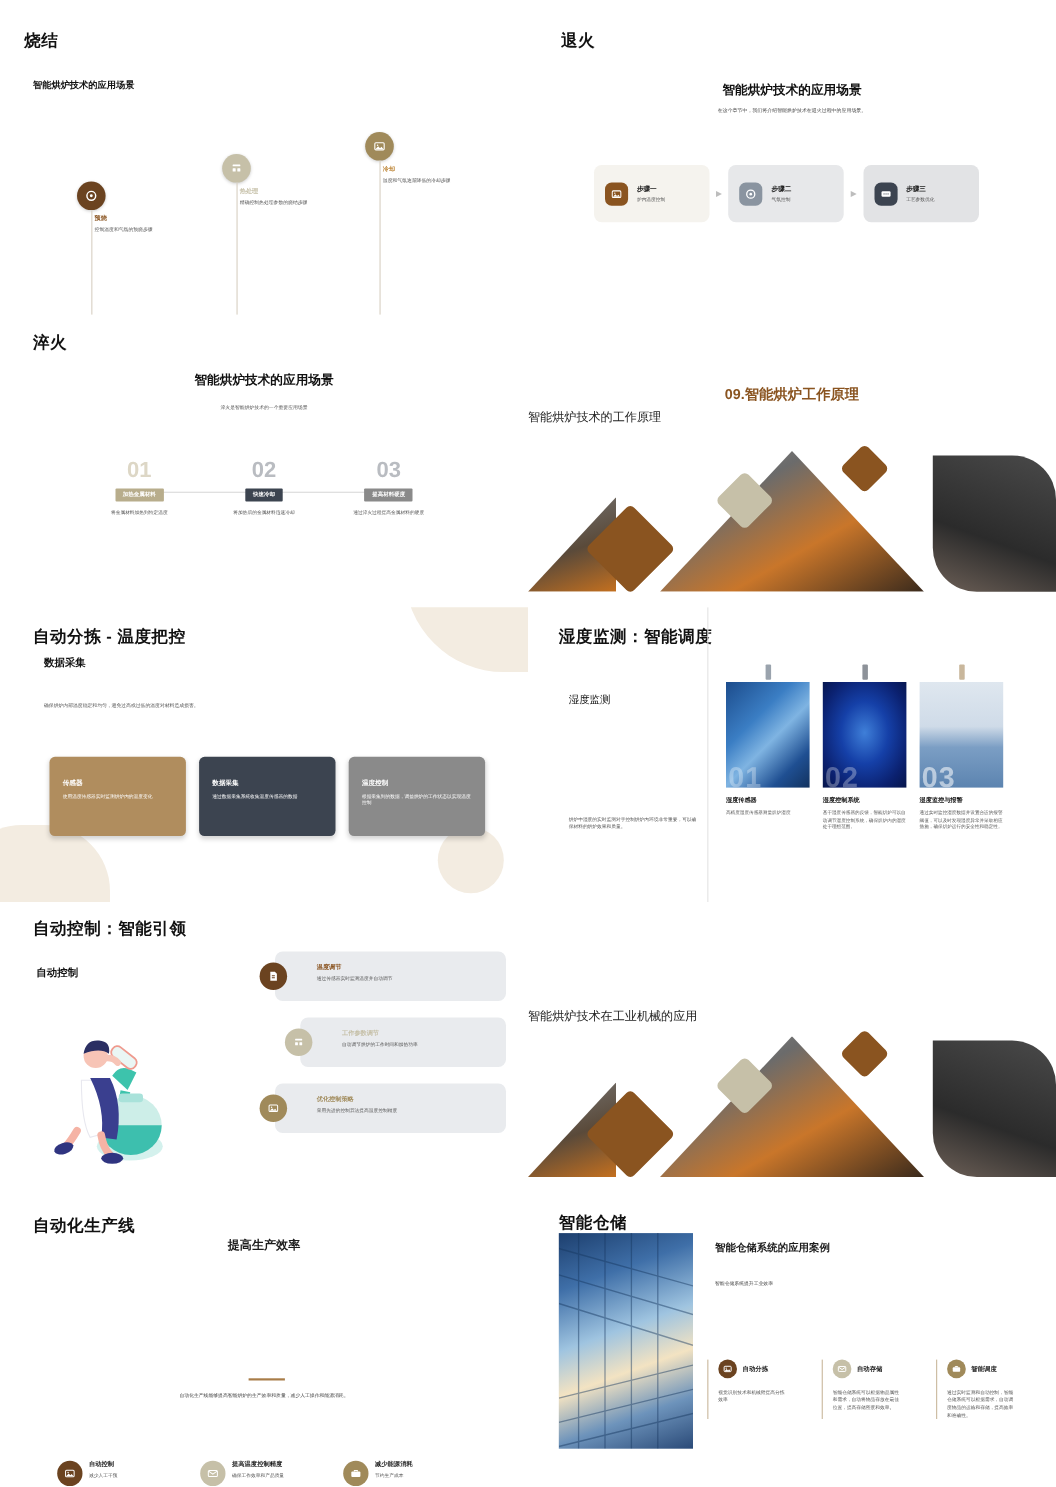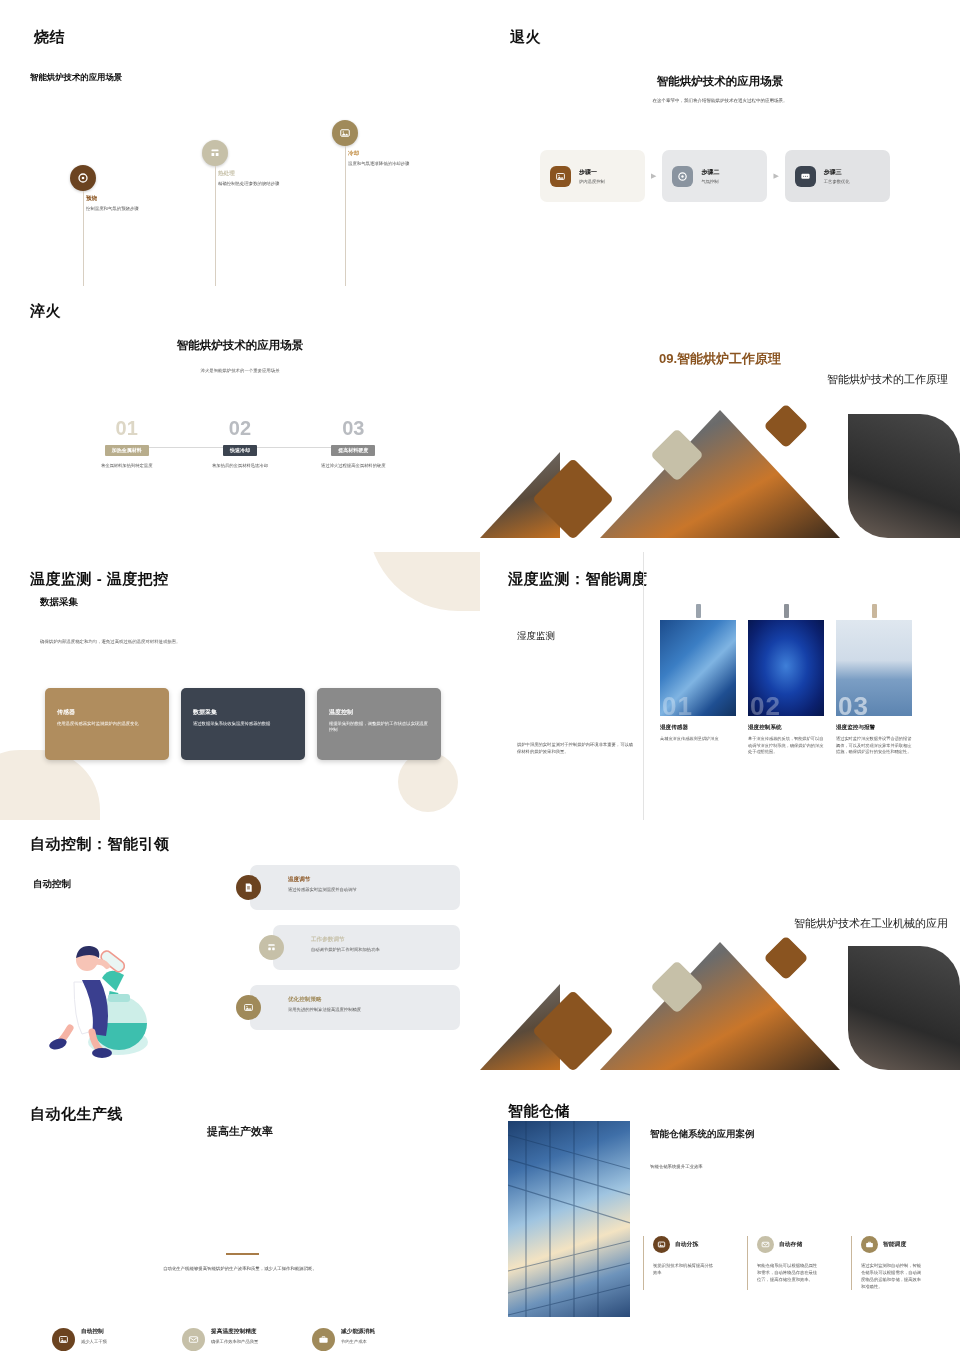--- a/index.html
+++ b/index.html
@@ -13,21 +13,21 @@
   .page { position: relative; width: 960px; height: 1352px; }
   .slide { position: absolute; background: #fff; overflow: hidden; }
 
   .slide-title {
     font-size: 15px; font-weight: bold; color: #111; letter-spacing: .5px;
   }
   .ctr-head { font-size: 11.5px; font-weight: bold; color: #111; }
 
   
   #s1 { left: 0; top: 0; width: 480px; height: 290px; }
-  #s1 .t { position: absolute; left: 34px; top: 28px; }
+  #s1 .t { position: absolute; left: 22px; top: 28px; }
   #s1 .sub { position: absolute; left: 30px; top: 72px; font-size: 8.4px; font-weight: bold; color: #111; }
   .tl-item { position: absolute; }
   .tl-dot {
     width: 26px; height: 26px; border-radius: 50%;
     display: flex; align-items: center; justify-content: center;
     color: #fff; box-shadow: 0 1px 3px rgba(0,0,0,.2);
   }
   .tl-stem { position: absolute; left: 12.5px; top: 26px; width: 1px; background: #d8cfc2; }
   .tl-txt { position: absolute; left: 26px; }
   .tl-h { font-size: 5.6px; font-weight: bold; margin-bottom: 3px; }
@@ -63,21 +63,21 @@
     display: inline-block; margin-top: 2px; padding: 2.5px 7px;
     font-size: 5px; font-weight: bold; color: #fff; border-radius: 1px;
   }
   .num-p { font-size: 4.3px; color: #555; margin-top: 7px; }
   .num-line { position: absolute; top: 29px; height: 1px; background: #d9d9d9; }
 
   
   #s4 { left: 480px; top: 330px; width: 480px; height: 222px; }
   .hero-h { position: absolute; left: 0; right: 0; top: 20px; text-align: center;
             font-size: 13px; font-weight: bold; color: #8a5420; }
-  .hero-s { position: absolute; left: 0; right: 12px; top: 42px; text-align: right;
+  .hero-s { position: absolute; left: 0; right: 0; top: 42px; text-align: left;
             font-size: 11px; color: #222; }
   .hero-art { position: absolute; left: 0; top: 88px; width: 480px; height: 120px; }
   .tri {
     position: absolute; background: linear-gradient(150deg,#8e8e8e 0%,#6b6b6b 30%,#c9762a 62%,#3a2a1c 100%);
     clip-path: polygon(50% 0, 100% 100%, 0 100%);
   }
   .tri-sm { position: absolute;
     background: linear-gradient(160deg,#7a7a7a,#5a4a3a 55%,#c4701f);
     clip-path: polygon(100% 0, 100% 100%, 0 100%); }
   .rpanel { position: absolute; background: linear-gradient(200deg,#4a4a4a,#2b2b2b 60%,#6d6057);
@@ -303,21 +303,21 @@
       <div class="dia" style="left:64px;top:52px;width:58px;height:58px;background:#8a5420;"></div>
       <div class="dia" style="left:178px;top:18px;width:38px;height:38px;background:#c6c0a8;"></div>
       <div class="dia" style="left:290px;top:-8px;width:32px;height:32px;background:#8a5420;"></div>
     </div>
   </div>
 
   <div class="slide" id="s5">
     <div class="blob" style="left:368px;top:-36px;width:150px;height:95px;border-radius:0 0 0 90px;background:#f3ece1;"></div>
     <div class="blob" style="left:-40px;top:198px;width:140px;height:80px;border-radius:60px 60px 0 0;background:#f3ece1;"></div>
     <div class="blob" style="left:398px;top:200px;width:60px;height:60px;background:#f3ece1;"></div>
-    <div class="t slide-title">温度监测 - 温度把控</div>
+    <div class="t slide-title">自动分拣 - 温度把控</div>
     <div class="h2">数据采集</div>
     <div class="p">确保烘炉内部温度稳定和均匀，避免过高或过低的温度对材料造成损害。</div>
     <div class="tcards">
       <div class="tcard" style="background:#b08d5e;">
         <h4>传感器</h4>
         <p>使用温度传感器实时监测烘炉内的温度变化</p>
       </div>
       <div class="tcard" style="background:#3c4450;">
         <h4>数据采集</h4>
         <p>通过数据采集系统收集温度传感器的数据</p>

